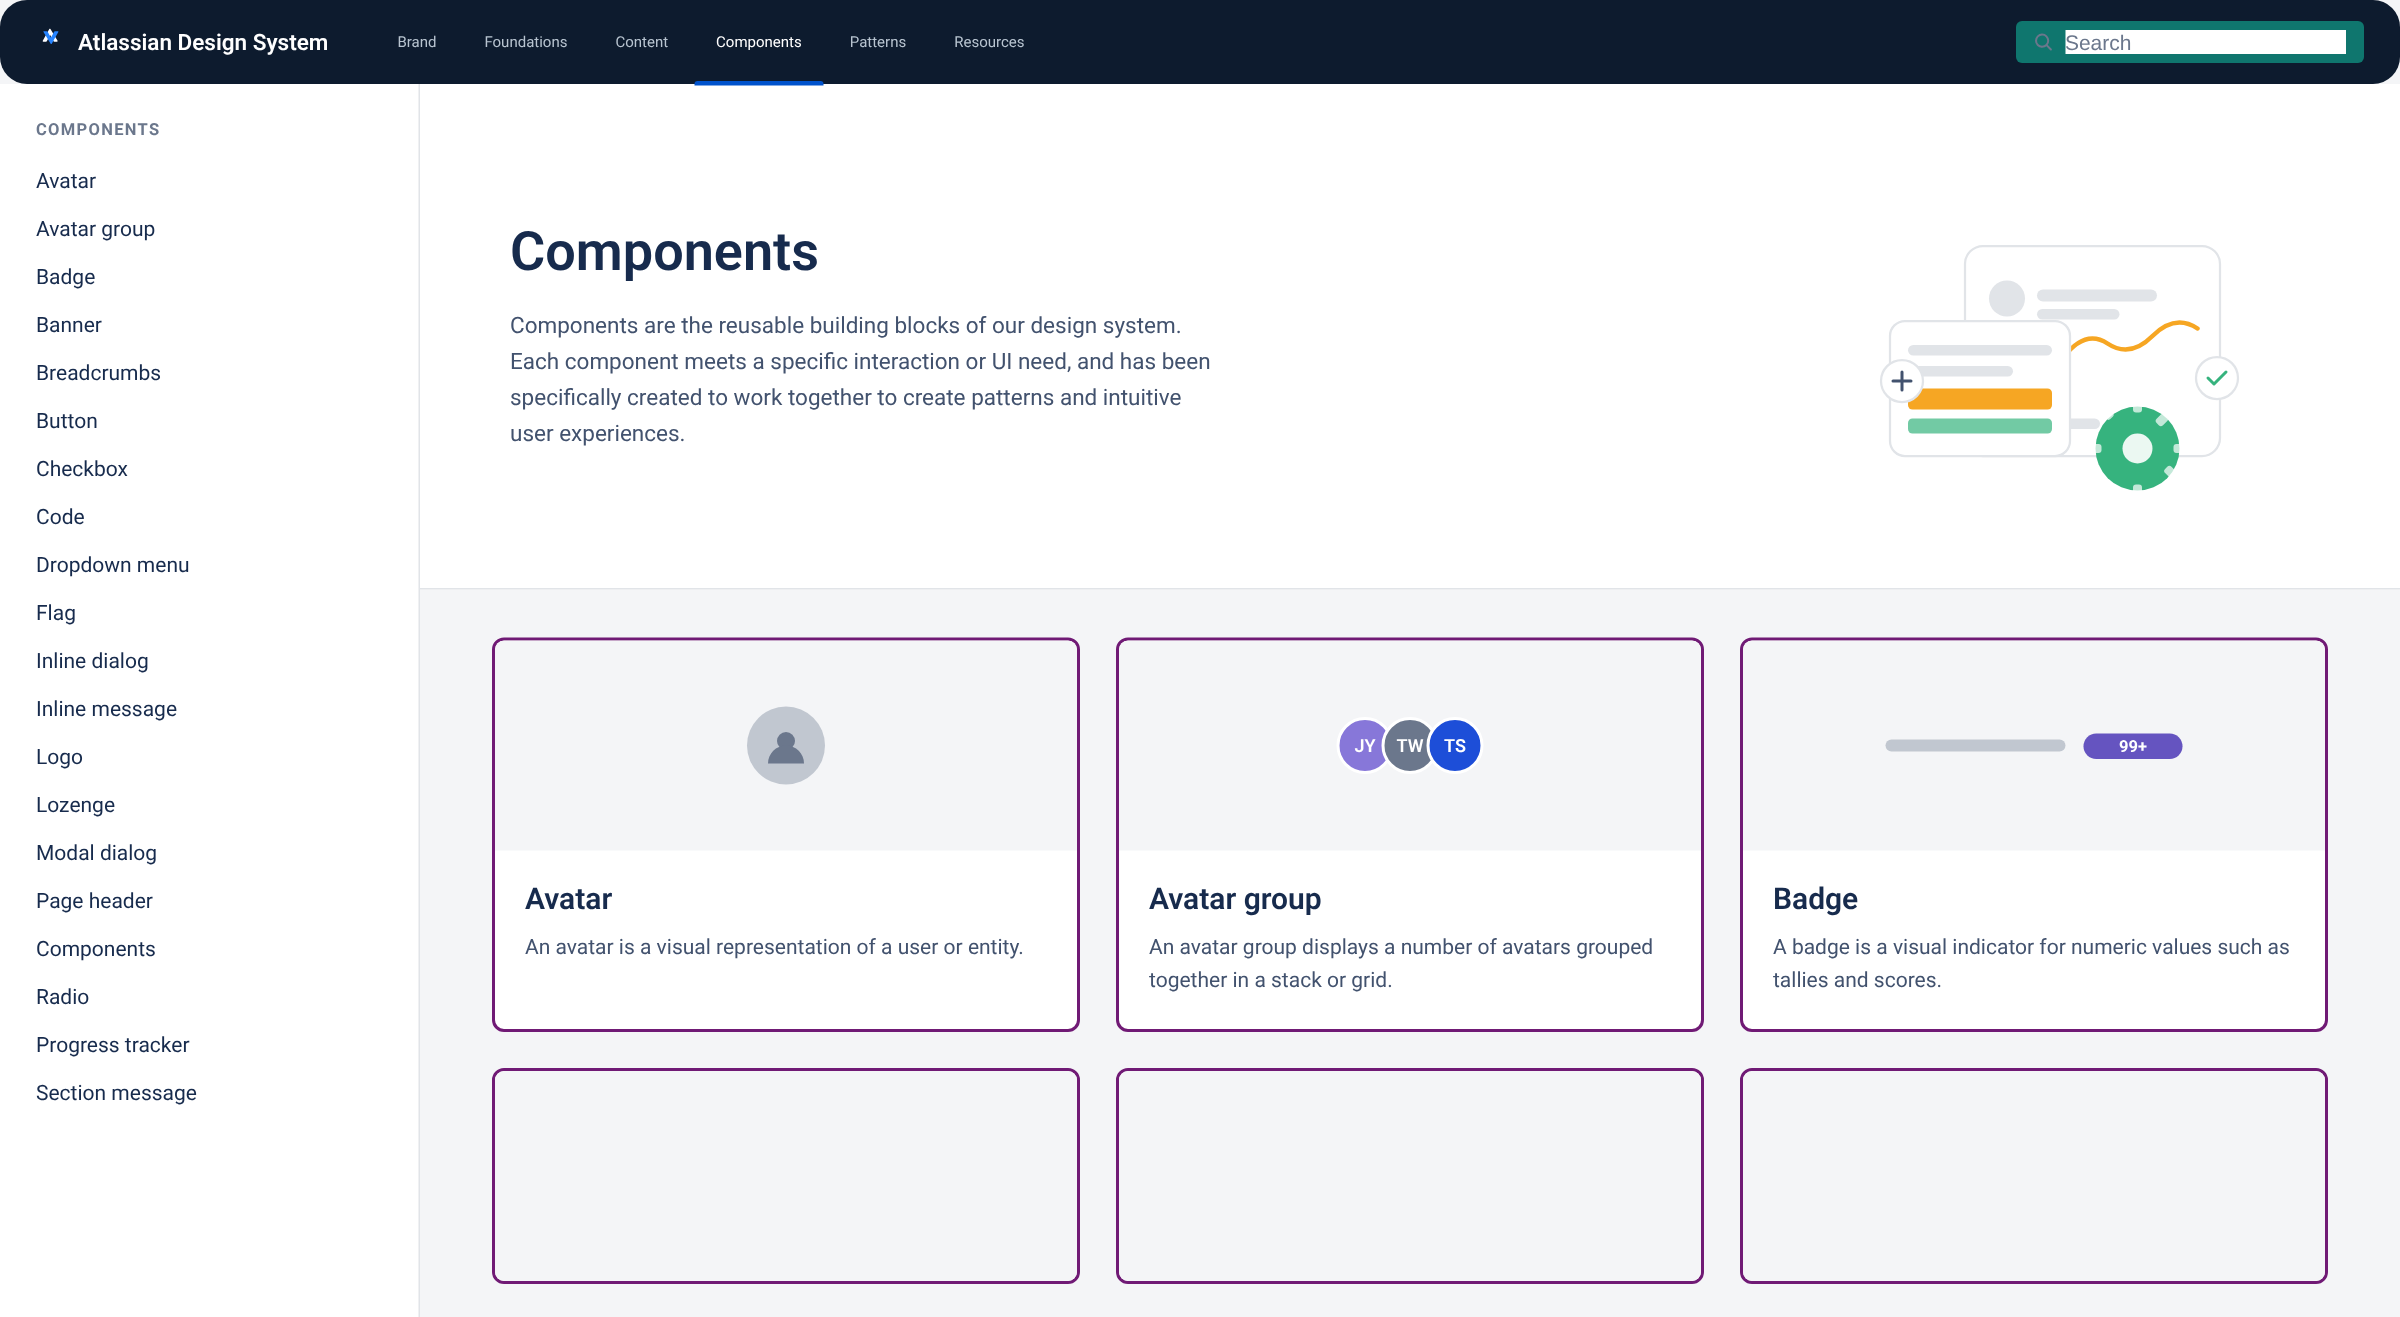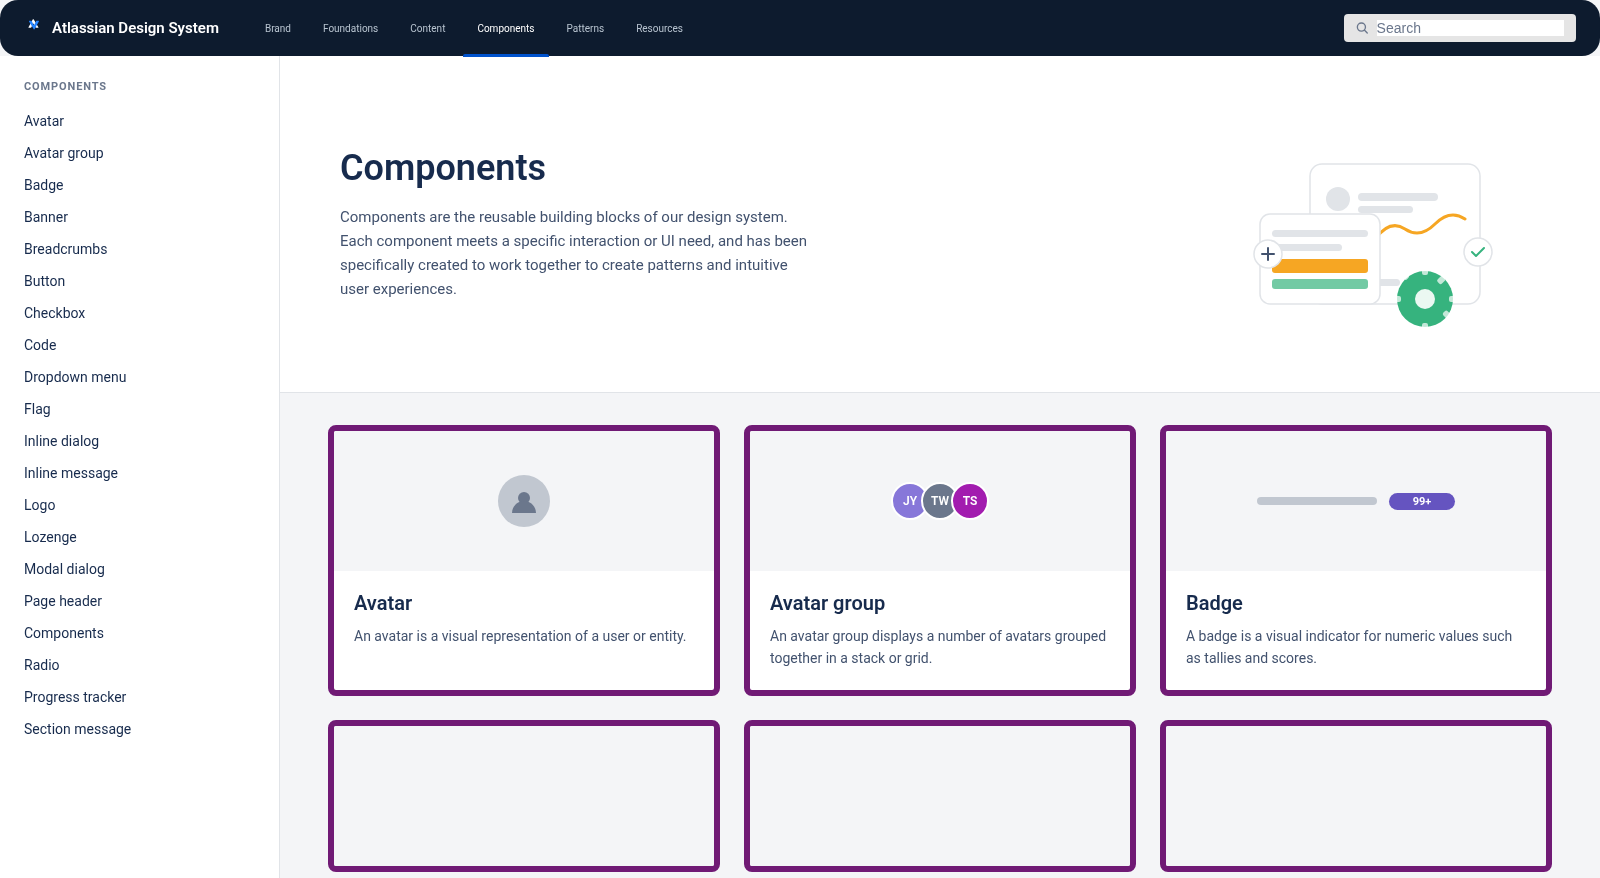--- a/index.html
+++ b/index.html
@@ -50,21 +50,21 @@
       position: absolute;
       bottom: -17px;
       left: 0; right: 0;
       height: 3px;
       background: #0052cc;
       border-radius: 2px 2px 0 0;
     }
     .topnav-search {
       display: flex;
       align-items: center;
-      background: #e5e5e5;
+      background: #0f766e;
       border-radius: 4px;
       padding: 6px 12px;
       gap: 8px;
       width: 232px;
     }
     .topnav-search input {
       border: none;
       outline: none;
       font-size: 14px;
       width: 100%;
@@ -150,21 +150,21 @@
       padding: 32px 48px;
     }
     .cards-grid {
       display: grid;
       grid-template-columns: repeat(3, 1fr);
       gap: 24px;
     }
     .card {
       background: white;
       border-radius: 8px;
-      border: 6px solid #701a75;
+      border: 2px solid #701a75;
       overflow: hidden;
       cursor: pointer;
       transition: box-shadow 0.2s;
     }
     .card-preview {
       background: #f4f5f7;
       height: 140px;
       display: flex;
       align-items: center;
       justify-content: center;
@@ -203,21 +203,21 @@
       display: flex; align-items: center; justify-content: center;
       font-size: 12px;
       font-weight: 600;
       color: white;
       border: 2px solid white;
       margin-left: -8px;
     }
     .avatar-sm:first-child { margin-left: 0; }
     .avatar-jy { background: #8777d9; }
     .avatar-tw { background: #6b778c; }
-    .avatar-ts { background: #a21caf; }
+    .avatar-ts { background: #1d4ed8; }
 
     
     .badge-preview {
       display: flex;
       align-items: center;
       gap: 12px;
     }
     .badge-bar {
       width: 120px; height: 8px;
       background: #c1c7d0;

